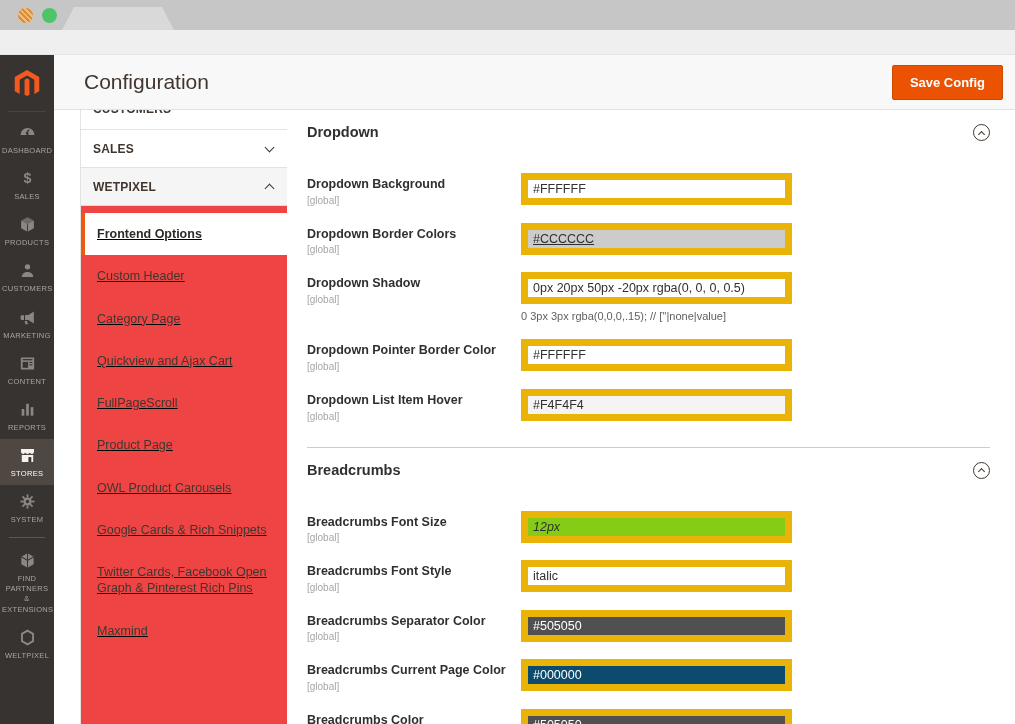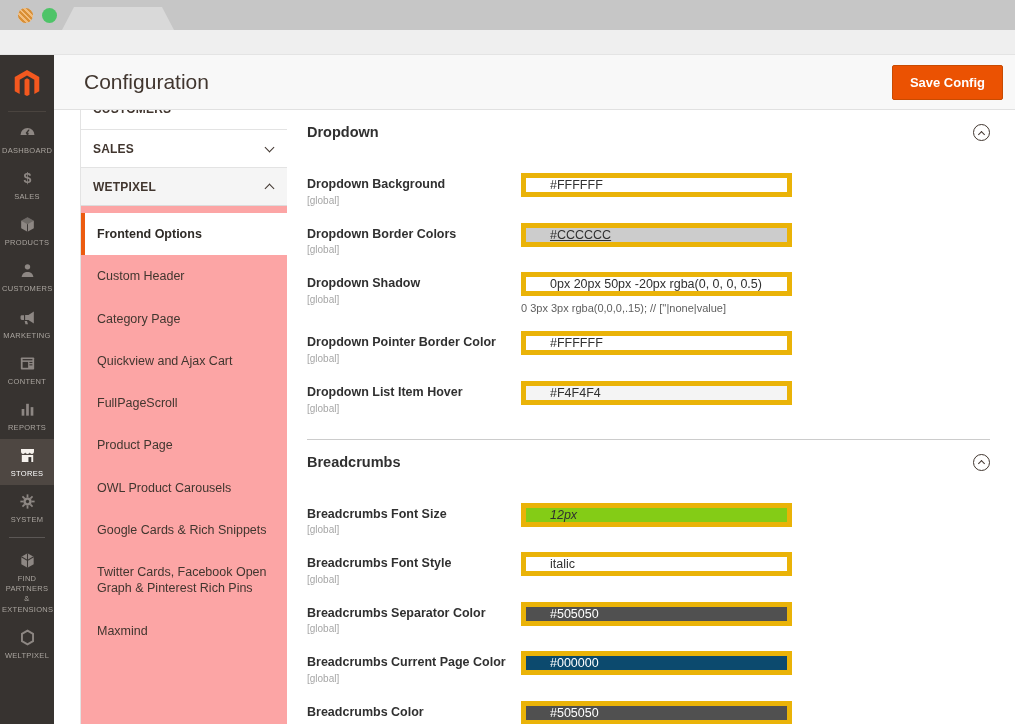--- a/index.html
+++ b/index.html
@@ -53,39 +53,39 @@
   .cfg-tab { background:#fff; border-bottom:1px solid #e3e3e3; display:flex; align-items:center;
     padding:0 14px 0 12px; height:38px; cursor:pointer; }
   .cfg-tab.clipped { height:20px; overflow:hidden; position:relative; border-bottom:1px solid #e3e3e3; }
   .cfg-tab.clipped .tab-label { position:absolute; top:-8px; left:12px; }
   .cfg-tab.expanded { background:#f5f5f5; border-bottom:1px solid #dcdcdc; }
   .tab-label { font-size:12px; font-weight:700; color:#41362f; letter-spacing:.2px; flex:1; }
   .chev { display:inline-block; width:7px; height:7px;
     border-right:1.7px solid #41362f; border-bottom:1.7px solid #41362f; }
   .chev.down { transform:rotate(45deg); margin-top:-3px; }
   .chev.up { transform:rotate(-135deg); margin-top:4px; }
-  .cfg-panel { flex:1; background:#fca5a5; padding-top:7px; }
+  .cfg-panel { flex:1; background:#ef4444; padding-top:7px;text-decoration:underline; }
   .cfg-item { padding:13px 12px 13px 16px; font-size:12.5px; color:#41362f; cursor:pointer; line-height:1.3; }
   .cfg-item.active { background:#fff; border-left:4px solid #ec5b10; padding-left:12px; font-weight:700; color:#2e2a26; }
 
   
   .content { flex:1; background:#fff; padding:14px 25px 0 20px; overflow:hidden; }
   .section-head { display:flex; align-items:flex-start; margin-bottom:8px; }
   .section-title { font-size:14.5px; font-weight:700; color:#303030; flex:1; }
   .collapse-btn { width:17px; height:17px; border:1px solid #41362f; border-radius:50%;
     display:flex; align-items:center; justify-content:center; cursor:pointer; flex:none; }
   .collapse-btn .chev { width:5px; height:5px; border-width:1.5px; border-color:#41362f; }
   .collapse-btn .chev.up { margin-top:3px; }
   .fields { padding:24px 0 6px; }
   .field-row { display:flex; margin-bottom:17px; }
   .field-label { width:214px; flex:none; text-align:left; padding-right:8px; padding-top:4px; }
   .field-label .lbl { font-size:12.5px; font-weight:700; color:#303030; line-height:1.25; display:block; }
   .field-label .scope { font-size:10px; color:#a6a6a6; display:block; margin-top:2px; }
   .field-input-wrap { flex:1; }
-  .field-input { width:271px; height:24px; border:5px solid #eab308; padding:0 24px;
+  .field-input { width:271px; height:32px; border:7px solid #eab308; padding:0 5px;
     font-size:12.5px; font-family:"Liberation Sans", sans-serif; display:block; }
   .hint { font-size:11px; color:#5f5f5f; margin-top:6px; }
   .section-divider { border-top:1px solid #ccc; margin:2px 0 14px; }
 </style>
 </head>
 <body>
 
 <div class="root">
 
   <div class="browser-top">

